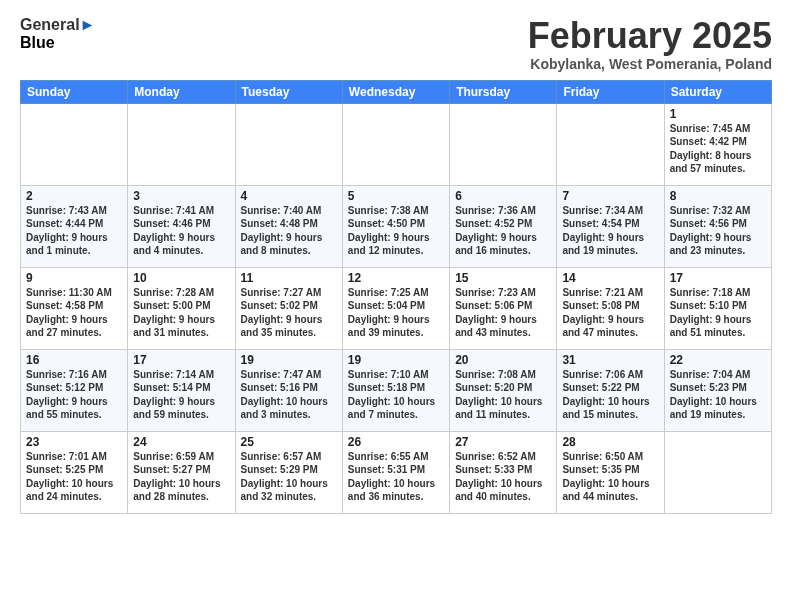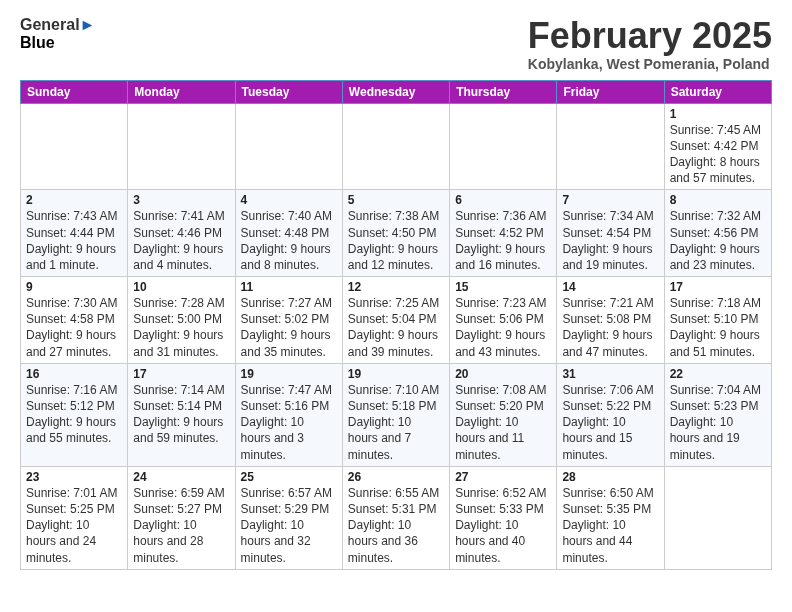--- a/index.html
+++ b/index.html
@@ -22,40 +22,40 @@
       justify-content: space-between;
       align-items: flex-start;
       margin-bottom: 8px;
     }
     .logo {
       display: flex;
       align-items: center;
       gap: 4px;
     }
     .title-block {
-      text-align: left;
+      text-align: right;
     }
     .calendar-title {
       font-size: 36px;
       font-weight: bold;
       color: #333;
       line-height: 1.1;
     }
     .calendar-subtitle {
       font-size: 14px;
       color: #555;
       font-weight: bold;
     }
     .calendar-table {
       width: 100%;
       border-collapse: collapse;
       flex: 1;
     }
     .calendar-table th {
-      background-color: #a21caf;
+      background-color: #3b82f6;
       color: #fff;
       font-size: 12px;
       font-weight: bold;
       padding: 4px 6px;
       text-align: left;
       border: 1px solid #5a8fc7;
     }
     .calendar-table td {
       border: 1px solid #ccc;
       vertical-align: top;
@@ -70,23 +70,24 @@
       background: #f5f8fc;
     }
     .day-number {
       font-size: 12px;
       font-weight: bold;
       color: #222;
       display: block;
       margin-bottom: 1px;
     }
     .day-info {
-      font-size: 12px;
+      font-size: 10px;
       color: #333;
       line-height: 1.35;
+      font-weight: bold;
     }
     .empty-cell {
       background: #fff !important;
     }
   </style>
 </head>
 <body>
 
 <div class="page">
   <div class="header">
@@ -177,21 +178,21 @@
             <span class="day-number">8</span>
             <div class="day-info">Sunrise: 7:32 AM
 Sunset: 4:56 PM
 Daylight: 9 hours
 and 23 minutes.</div>
           </td>
         </tr>
         <tr>
           <td>
             <span class="day-number">9</span>
-            <div class="day-info">Sunrise: 7:30 AM
+            <div class="day-info">Sunrise: 11:30 AM
 Sunset: 4:58 PM
 Daylight: 9 hours
 and 27 minutes.</div>
           </td>
           <td>
             <span class="day-number">10</span>
             <div class="day-info">Sunrise: 7:28 AM
 Sunset: 5:00 PM
 Daylight: 9 hours
 and 31 minutes.</div>

